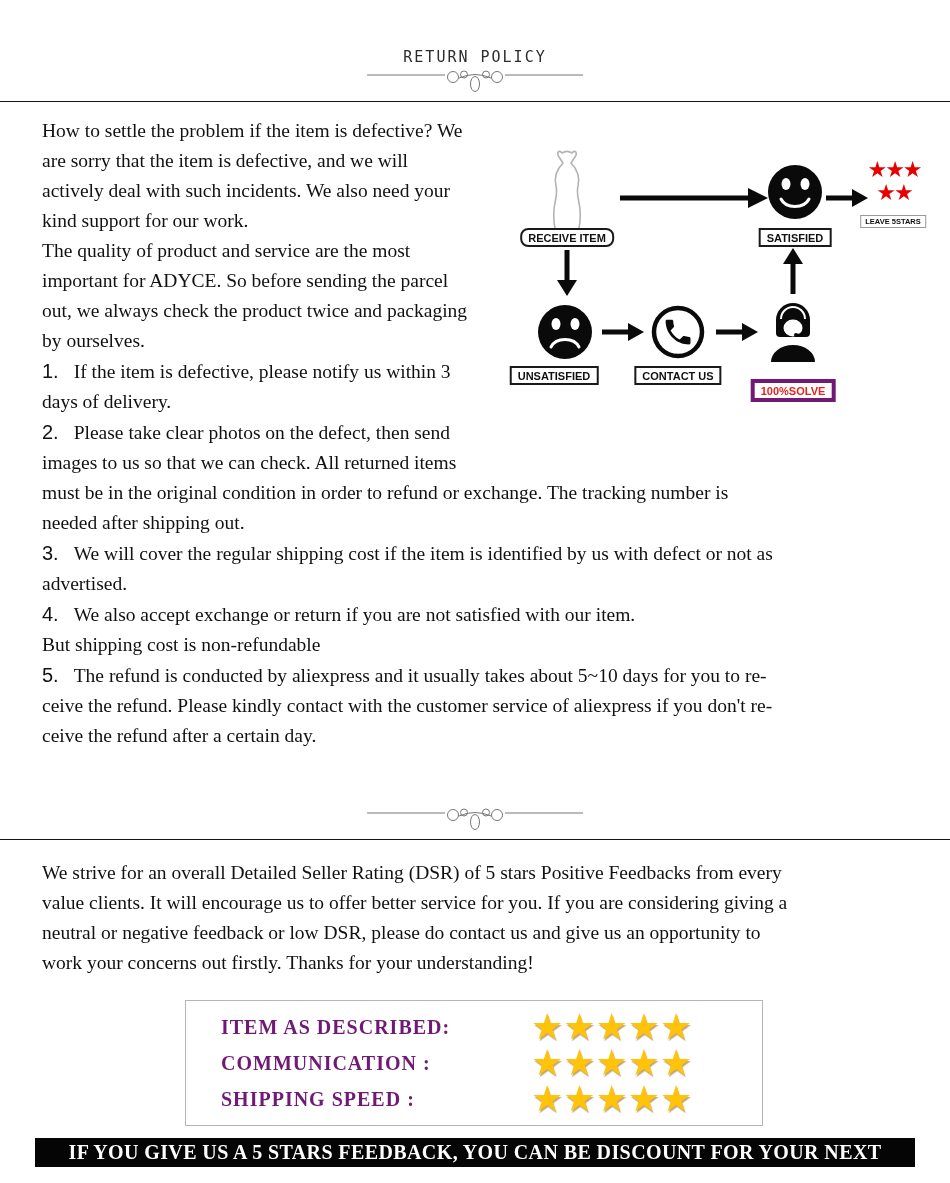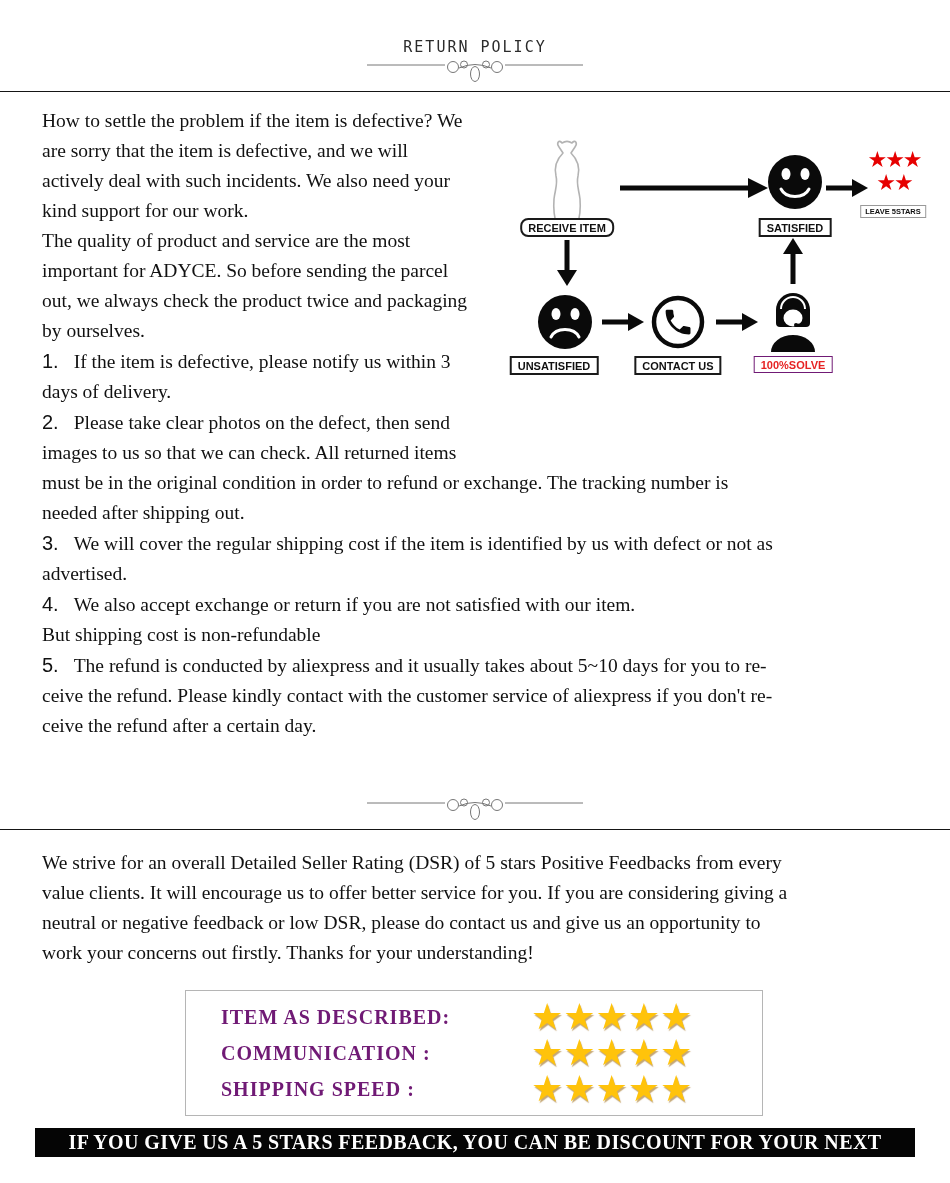--- a/index.html
+++ b/index.html
@@ -2,21 +2,21 @@
 <html><head>
 <meta charset="utf-8">
 <style>
   html,body { margin:0; padding:0; background:#fff; }
   .page {
     position:relative; width:950px; height:1183px; margin:0 auto;
     background:#fff; overflow:hidden;
     font-family:"Liberation Serif", serif; color:#111;
   }
   
-  .sec-header { text-align:center; padding-top:40px; }
+  .sec-header { text-align:center; padding-top:50px; }
   .sec-header.fb { padding-top:52px; }
   .sec-title {
     font-family:"DejaVu Sans Mono", monospace;
     font-size:15px; letter-spacing:2px; color:#2b2b2b; line-height:15px;
   }
   .flourish { display:block; margin:2px auto 0; }
   hr.rule { border:none; border-top:1.5px solid #151515; margin:8px 0 0 0; }
 
   
   .rp-content { position:relative; padding:14px 40px 0 42px; }
@@ -28,21 +28,21 @@
 
   
   .flowchart { position:absolute; left:520px; top:30px; width:420px; height:265px; }
   .flowchart svg { position:absolute; left:0; top:0; }
   .fc-label {
     position:absolute; transform:translateX(-50%); white-space:nowrap;
     background:#fff; border:2px solid #1a1a1a; padding:2px 6px 1px;
     font-family:"Liberation Sans", sans-serif; font-weight:bold; font-size:11px; color:#111;
   }
   .fc-label.small { font-size:7.5px; border:1px solid #999; padding:1px 4px; }
-  .fc-label.red { color:#e62222; border:1px solid #701a75; }
+  .fc-label.red { color:#e62222; border:4px solid #701a75;margin-top:13px; }
   .red-stars {
     position:absolute; left:343px; top:26px; width:62px; text-align:center;
     color:#e60000; font-size:22px; line-height:23px; letter-spacing:-2px;
     font-family:"DejaVu Sans", sans-serif;
   }
 
   
   .fb-para { margin:0; padding:18px 42px 0; font-size:19.5px; line-height:30px; white-space:pre-line; }
   .rating-box {
     margin:22px 0 0 185px; width:541px; border:1px solid #b5b5b5;

